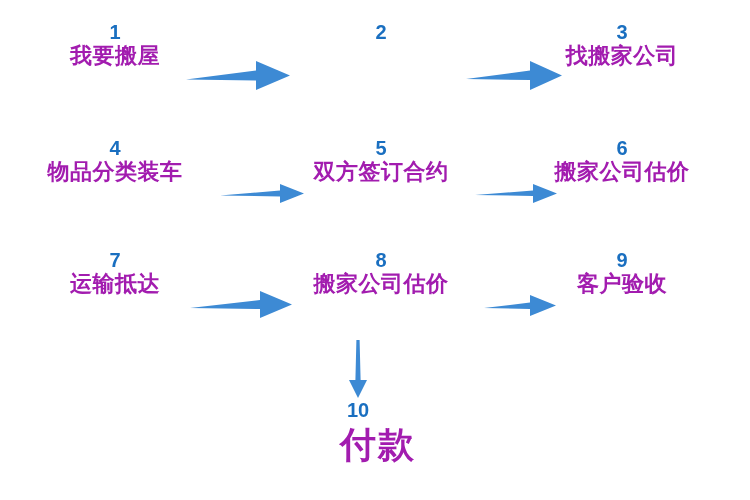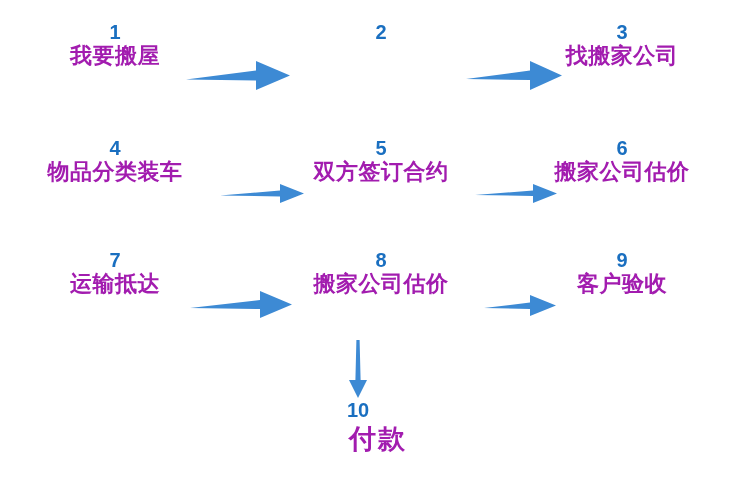--- a/index.html
+++ b/index.html
@@ -38,21 +38,21 @@
   .step-label {
     display: block;
     font-size: 22px;
     font-weight: bold;
     line-height: 1.35;
     color: #a21caf;
     letter-spacing: 0.5px;
     font-family: Liberation Mono, monospace;
   }
   .step.final .step-label {
-    font-size: 27px;
+    font-size: 36px;
     letter-spacing: 2px;
     line-height: 1.5;
     margin-left: 40px;
   }
 
   
   .row1 { top: 22px; }
   .row2 { top: 138px; }
   .row3 { top: 250px; }
   .row4 { top: 400px; text-align: center; }

